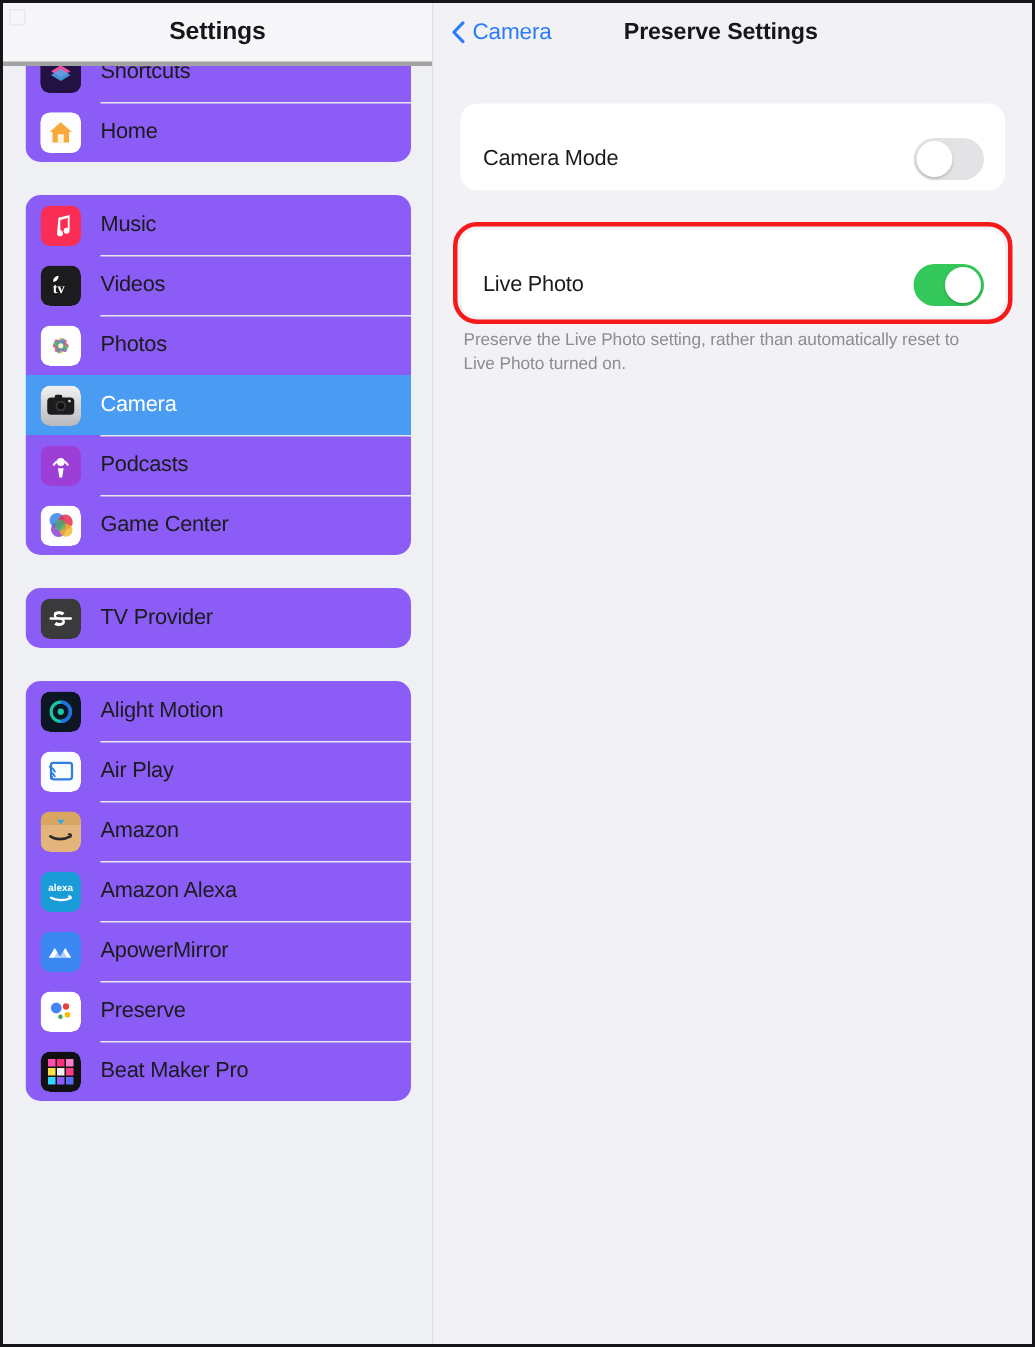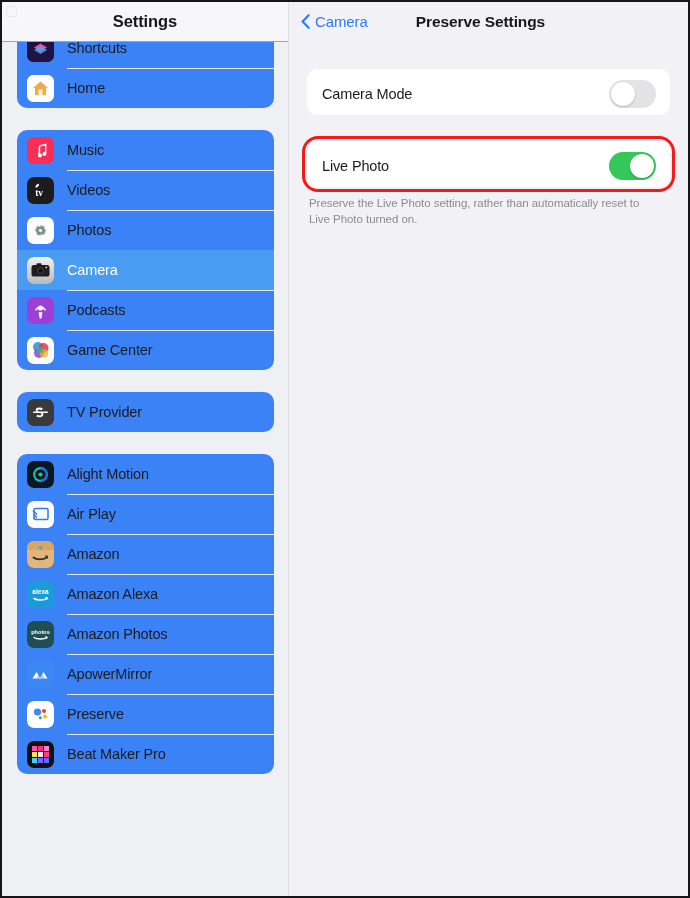--- a/index.html
+++ b/index.html
@@ -37,21 +37,21 @@
     flex: 1 1 auto;
     background: #f1f1f6;
     position: relative;
     overflow: hidden;
   }
 
   
   .sidebar-header {
     height: 39px;
     background: #f7f7f9;
-    border-bottom: 1px solid #a3a3a3;
+    border-bottom: 3px solid #a3a3a3;
     display: flex;
     align-items: center;
     justify-content: center;
     position: relative;
     z-index: 3;
   }
   .sidebar-title {
     font-size: 16.5px;
     font-weight: bold;
     color: #17171a;
@@ -84,21 +84,21 @@
     overflow: hidden;
   }
   .group.first { border-radius: 0 0 10px 10px; margin-top: -14px; }
 
   .row {
     position: relative;
     display: flex;
     align-items: center;
     height: 40px;
     padding-left: 10px;
-    background: #3b82f6;
+    background: #8b5cf6;
   }
   .row + .row::before {
     content: "";
     position: absolute;
     left: 50px;
     right: 0;
     top: 0;
     height: 1px;
     background: #e7e7ea;
   }
@@ -171,21 +171,21 @@
 
   .detail-body { padding: 0; }
 
   .card {
     margin: 0 18px 0 18px;
     background: #ffffff;
     border-radius: 11px;
     height: 42px;
     display: flex;
     align-items: center;
-    padding: 4px 14px 0 15px;
+    padding: 16px 14px 0 15px;
     justify-content: space-between;
   }
   .card-label {
     font-size: 14.5px;
     color: #1b1b1e;
     letter-spacing: -0.15px;
   }
   .footnote {
     margin: 9px 26px 0 20px;
     font-size: 11.5px;
@@ -413,31 +413,20 @@
                 <text x="13.5" y="13" text-anchor="middle" font-family="Liberation Sans, sans-serif" font-size="6.6" font-weight="bold" fill="#fff">alexa</text>
                 <path d="M7 17.5c3.2 2 9.5 2.1 13 .2" stroke="#fff" stroke-width="1.5" fill="none" stroke-linecap="round"></path>
                 <path d="M18.8 16.5c1.2-.3 1.8.3 1.3 1.4" stroke="#fff" stroke-width="1.1" fill="none" stroke-linecap="round"></path>
               </svg>
             </span>
             <span class="row-label">Amazon Alexa</span>
           </div>
           <div class="row">
             <span class="appicon">
               <svg width="27" height="27" viewBox="0 0 27 27">
-                <rect width="27" height="27" rx="6.5" fill="#1f4e56"></rect>
-                <text x="13.5" y="12.8" text-anchor="middle" font-family="Liberation Sans, sans-serif" font-size="5.6" font-weight="bold" fill="#fff">photos</text>
-                <path d="M7 16.5c3.2 2 9.5 2.1 13 .2" stroke="#fff" stroke-width="1.4" fill="none" stroke-linecap="round"></path>
-                <path d="M18.6 15.6c1.2-.3 1.8.3 1.3 1.4" stroke="#fff" stroke-width="1" fill="none" stroke-linecap="round"></path>
-              </svg>
-            </span>
-            <span class="row-label">Amazon Photos</span>
-          </div>
-          <div class="row">
-            <span class="appicon">
-              <svg width="27" height="27" viewBox="0 0 27 27">
                 <rect width="27" height="27" rx="6.5" fill="#3b88f2"></rect>
                 <path d="M5.5 17.5l4-6.5 4 6.5z" fill="#fff"></path>
                 <path d="M12.5 17.5l4-6.5 4 6.5z" fill="#fff"></path>
                 <path d="M9 17.5l4.5-7 4.5 7z" fill="#3b88f2" opacity=".4"></path>
               </svg>
             </span>
             <span class="row-label">ApowerMirror</span>
           </div>
           <div class="row">
             <span class="appicon">

